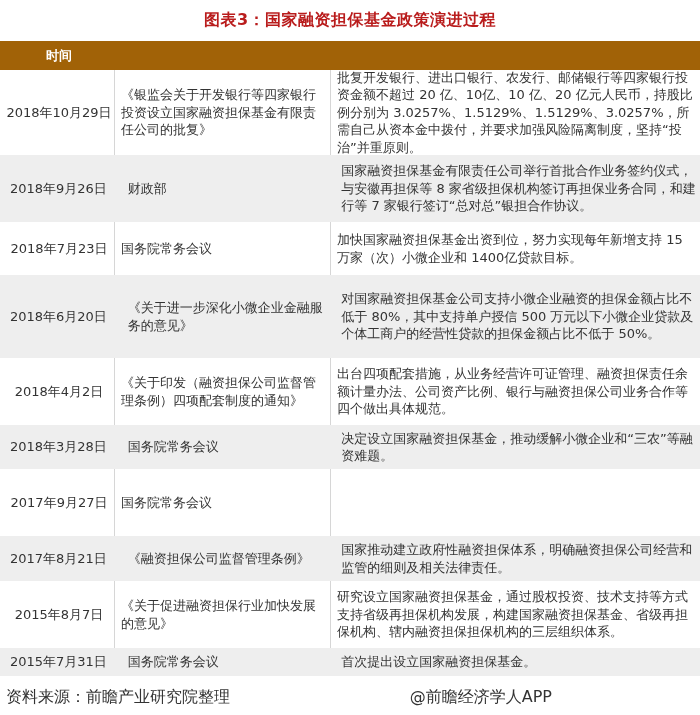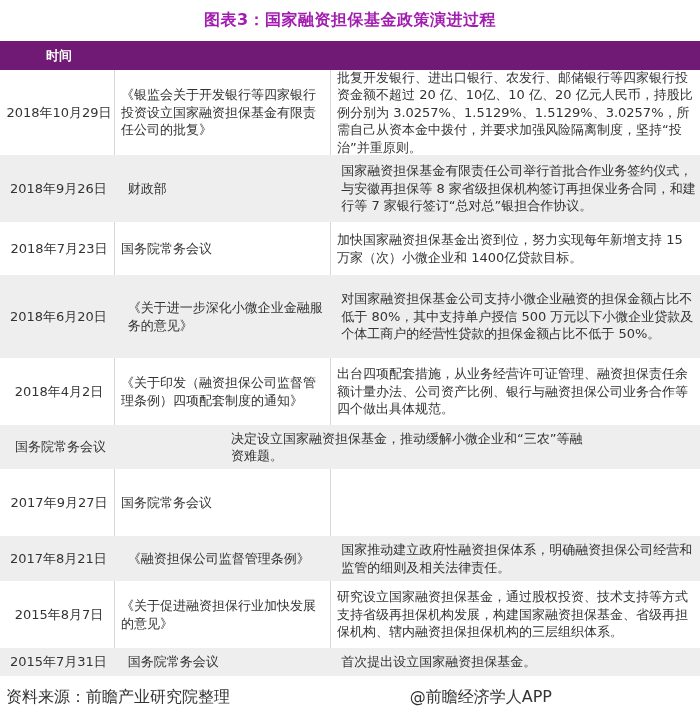--- a/index.html
+++ b/index.html
@@ -3,29 +3,29 @@
   <meta charset="utf-8">
   <style>
     html, body { margin: 0; padding: 0; background: #ffffff; }
     body {
       width: 700px; height: 715px; position: relative; overflow: hidden;
       font-family: "DejaVu Sans", "Liberation Sans", sans-serif;
       color: #333333;
     }
     .title {
       position: absolute; left: 0; top: 6px; width: 700px; height: 28px;
-      text-align: center; font-size: 16px; font-weight: bold; color: #a21caf;
+      text-align: center; font-size: 16px; font-weight: bold; color: #b91c1c;
       line-height: 28px; letter-spacing: 0.5px;
     }
     .table {
       position: absolute; left: 0; top: 41px; width: 700px;
     }
     .row { display: flex; width: 700px; box-sizing: border-box; }
     .row.header {
-      background: #701a75; color: #ffffff; height: 29px; font-weight: bold;
+      background: #a16207; color: #ffffff; height: 29px; font-weight: bold;
       font-size: 13px;
     }
     .row.header .cell { justify-content: center; color: #fff; border: none; }
     .row.odd { background: #ffffff; }
     .row.even { background: #eeeeee; }
     .cell {
       display: flex; align-items: center; box-sizing: border-box;
       font-size: 13px; line-height: 17.5px; color: #333;
     }
     .c-date { width: 114px; justify-content: center; padding-left: 4px; }
@@ -76,20 +76,21 @@
     <div class="cell c-content">对国家融资担保基金公司支持小微企业融资的担保金额占比不低于 80%，其中支持单户授信 500 万元以下小微企业贷款及个体工商户的经营性贷款的担保金额占比不低于 50%。</div>
   </div>
 
   <div class="row odd" style="height:67px">
     <div class="cell c-date">2018年4月2日</div>
     <div class="cell c-name">《关于印发（融资担保公司监督管理条例）四项配套制度的通知》</div>
     <div class="cell c-content">出台四项配套措施，从业务经营许可证管理、融资担保责任余额计量办法、公司资产比例、银行与融资担保公司业务合作等四个做出具体规范。</div>
   </div>
 
   <div class="row even" style="height:44px">
+    <div class="cell c-date">2018年3月28日</div>
     <div class="cell c-name">国务院常务会议</div>
     <div class="cell c-content">决定设立国家融资担保基金，推动缓解小微企业和“三农”等融资难题。</div>
   </div>
 
   <div class="row odd" style="height:67px">
     <div class="cell c-date">2017年9月27日</div>
     <div class="cell c-name">国务院常务会议</div>
   </div>
 
   <div class="row even" style="height:45px">

